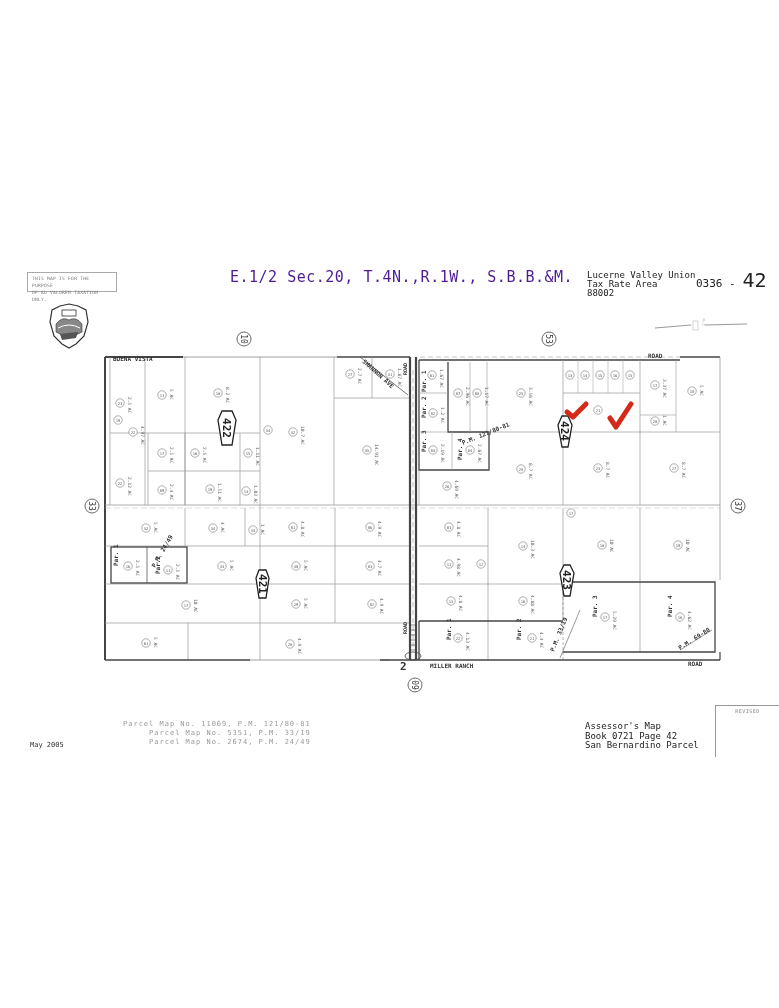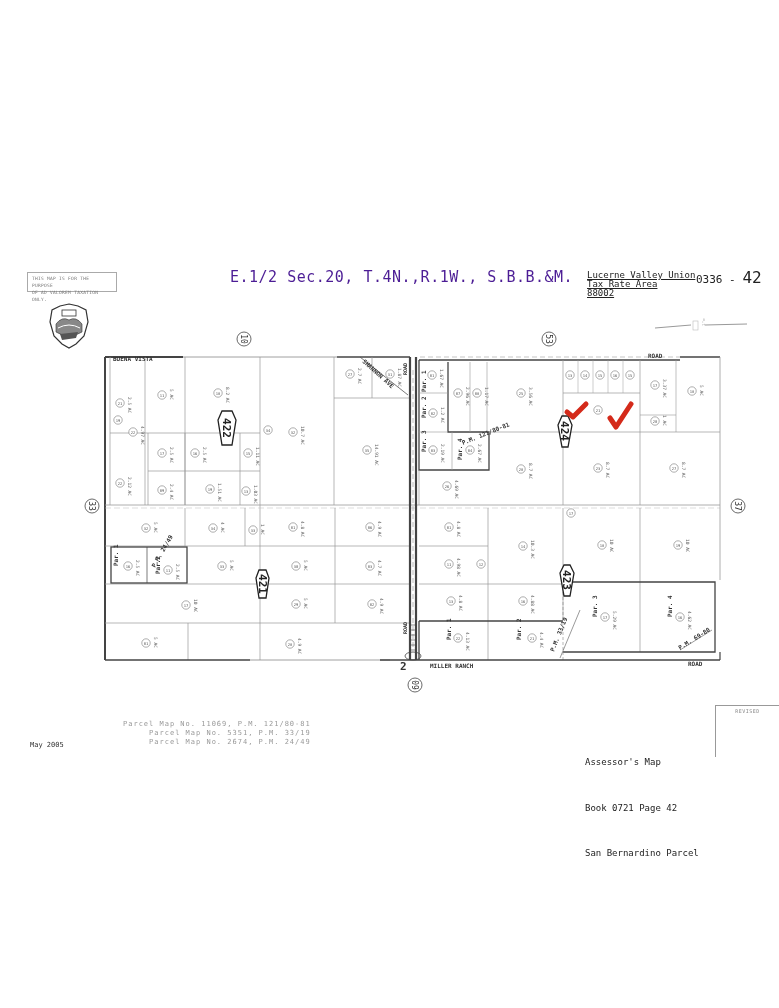--- a/index.html
+++ b/index.html
@@ -2,30 +2,30 @@
 <html><head>
 <meta charset="utf-8">
 <style>
   html, body { margin: 0; padding: 0; background: #ffffff; }
   body { width: 779px; height: 1008px; position: relative; overflow: hidden;
          font-family: "DejaVu Sans Mono", monospace; color: #222; }
   .abs { position: absolute; }
   .disclaimer { left: 27px; top: 272px; width: 90px; height: 20px; border: 1px solid #aaa;
                 font-size: 4.5px; line-height: 7px; color: #777; padding: 2px 4px; box-sizing: border-box; letter-spacing: 0.3px; }
   .title { left: 230px; top: 268px; font-size: 15px; letter-spacing: 0.5px; color: #4c1d95; font-family: "DejaVu Sans Mono", monospace; }
-  .tra { left: 587px; top: 271px; font-size: 9px; line-height: 9px; color: #222; text-decoration: underline; }
+  .tra { left: 587px; top: 271px; font-size: 9px; line-height: 9px; color: #222; }
   .tra div { white-space: pre; }
   .mapno { left: 696px; top: 268px; font-size: 11px; color: #222; white-space: nowrap; }
-  .mapno .page { font-size: 16px; margin-top: 8px; }
+  .mapno .page { font-size: 20px; margin-top: 8px; }
   .seal { left: 48px; top: 302px; width: 42px; height: 48px; }
   .footer-date { left: 30px; top: 741px; font-size: 7px; color: #333; }
   .parcel-maps { left: 123px; top: 720px; font-size: 7px; line-height: 9px; color: #999; letter-spacing: 1px; }
   .parcel-maps div { white-space: pre; text-align: right; }
   .assessor { left: 585px; top: 722px; font-size: 9px; line-height: 9.5px; color: #222; }
-  .assessor div { white-space: pre; margin-top: 36px; }
+  .assessor div { white-space: pre; }
   .revised { left: 715px; top: 705px; width: 64px; height: 52px; border-left: 1px solid #999; border-top: 1px solid #999; box-sizing: border-box; }
   .revised span { display: block; font-size: 5px; color: #888; text-align: center; margin-top: 2px; letter-spacing: 0.5px; }
   svg text { font-family: "DejaVu Sans Mono", monospace; }
 </style>
 </head>
 <body>
 
 <div class="abs disclaimer">
   <div>THIS MAP IS FOR THE PURPOSE</div>
   <div>OF AD VALOREM TAXATION ONLY.</div>

